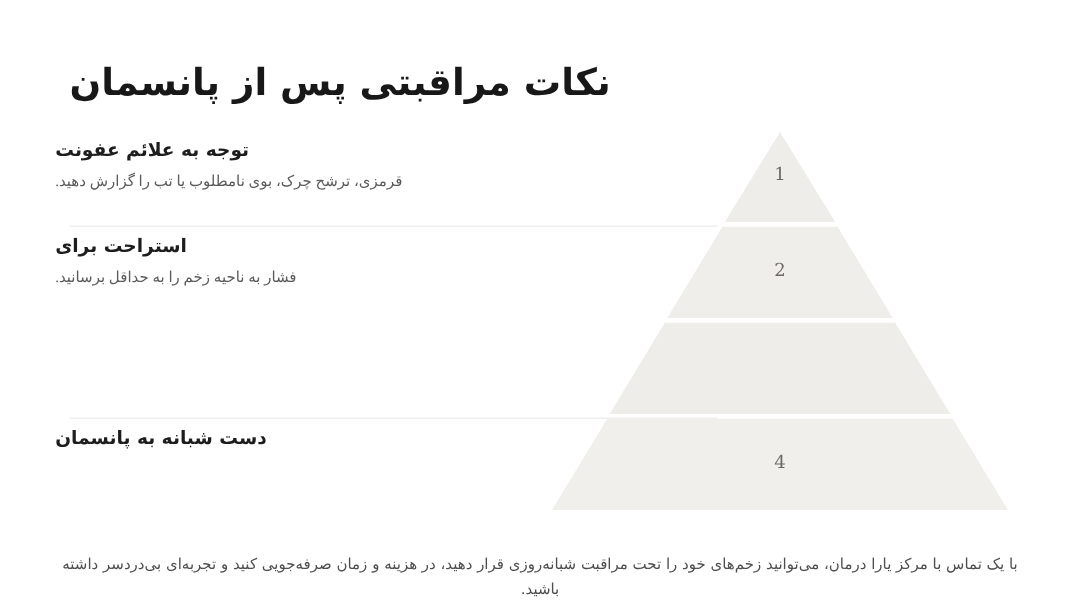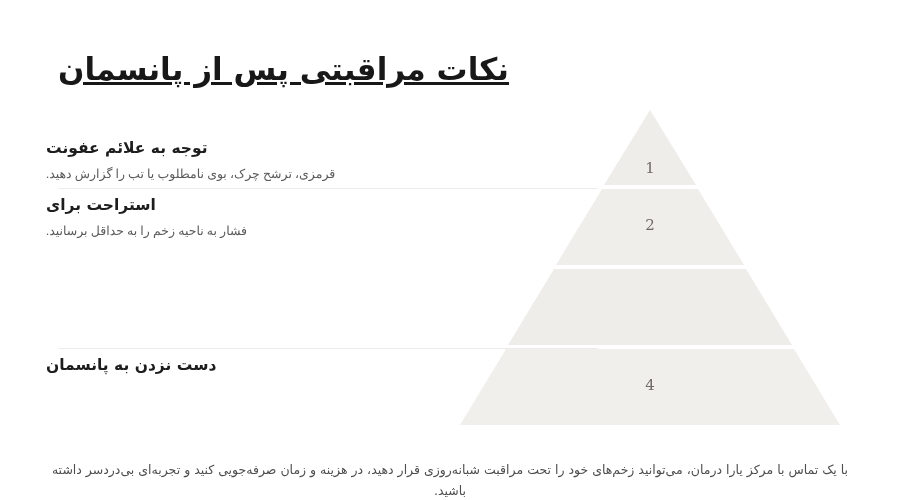--- a/index.html
+++ b/index.html
@@ -33,21 +33,20 @@
     text-align: left;
     font-size: 31px;
     font-weight: 700;
     letter-spacing: 0;
     color: #181818;
     line-height: 1.35;
     direction: rtl;
     unicode-bidi: isolate;
     padding-left: 18px;
     box-sizing: border-box;
-    text-decoration: underline;
   }
 
   
   .pyramid {
     position: absolute;
     left: 455px;
     top: 108px;
     width: 390px;
     height: 320px;
     pointer-events: none;
@@ -67,21 +66,21 @@
     height: 320px;
   }
 
   .row {
     position: absolute;
     left: 0;
     width: 900px;
     height: 80px;
     box-sizing: border-box;
   }
-  .row-0 { top: 0px; margin-top: 23px;   }
+  .row-0 { top: 0px;   }
   .row-1 { top: 80px;  }
   .row-2 { top: 160px; }
   .row-3 { top: 240px; }
 
   .divider {
     position: absolute;
     top: 0;
     left: 58px;
     width: 540px;
     height: 1px;
@@ -192,21 +191,21 @@
       </div>
       <div class="row-number">
         <span>2</span>
       </div>
     </div>
 
 
     <div class="row row-3">
       <div class="divider"></div>
       <div class="row-text">
-        <p class="row-title">دست نزدن به پانسمان</p>
+        <p class="row-title">دست شبانه به پانسمان</p>
       </div>
       <div class="row-number">
         <span>4</span>
       </div>
     </div>
 
   </div>
 
   <p class="footer">با یک تماس با مرکز یارا درمان، می‌توانید زخم‌های خود را تحت مراقبت شبانه‌روزی قرار دهید، در هزینه و زمان صرفه‌جویی کنید و تجربه‌ای بی‌دردسر داشته باشید.</p>
 

